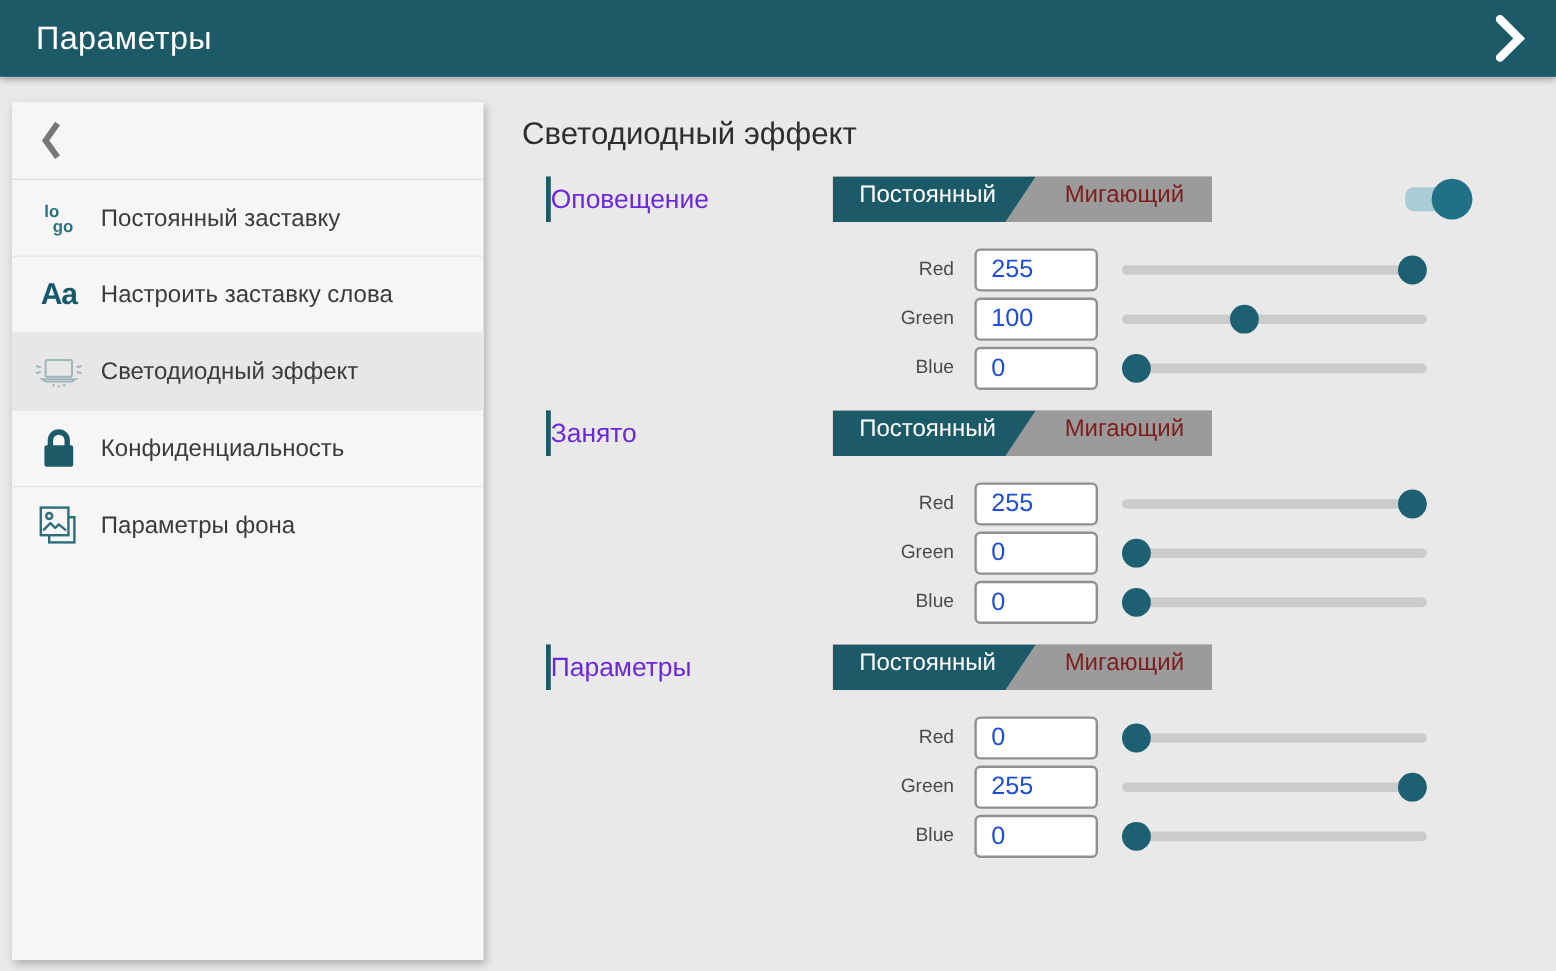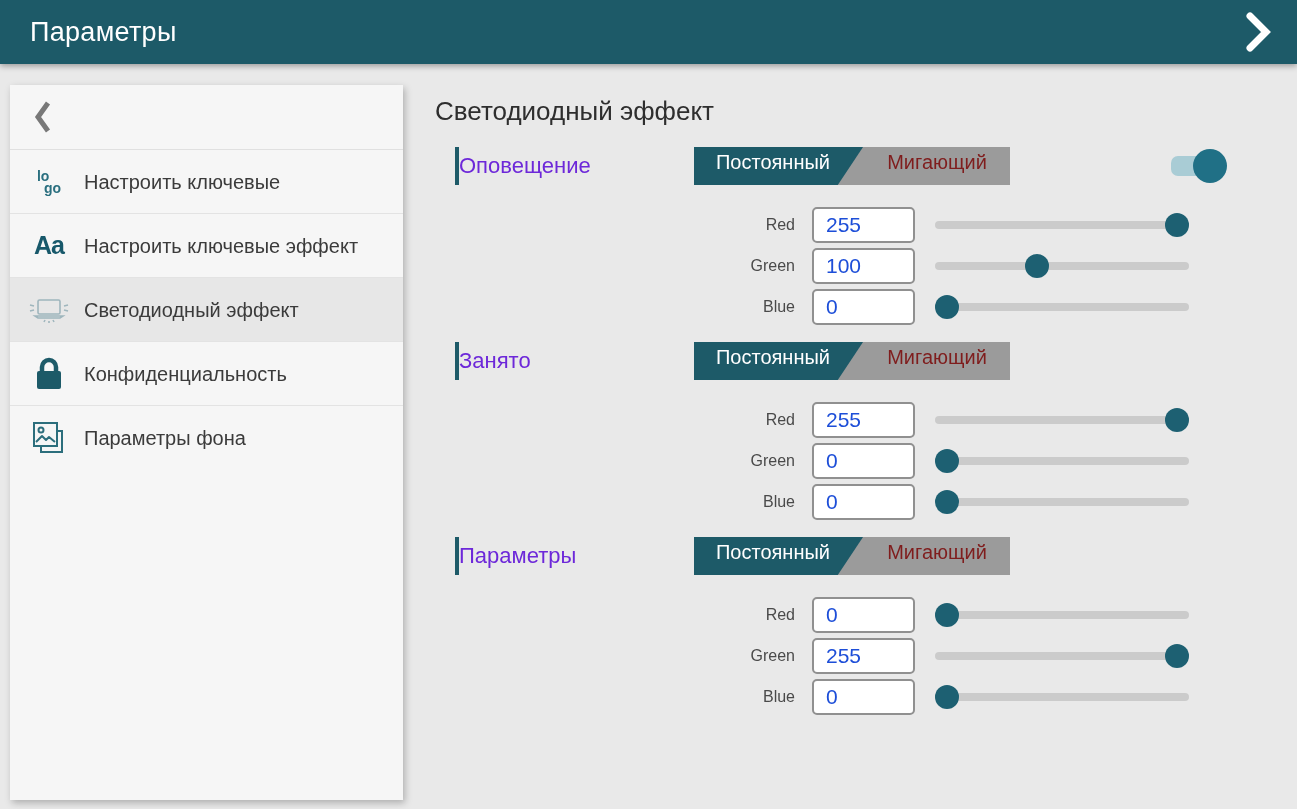--- a/index.html
+++ b/index.html
@@ -104,28 +104,28 @@
     </div>
   </div>
 
   <div class="side-item">
     <div class="side-icon">
       <div class="logo-glyph">
         <div>lo</div>
         <div class="g2">go</div>
       </div>
     </div>
-    <div class="side-label">Настроить ключевые</div>
+    <div class="side-label">Постоянный заставку</div>
   </div>
 
   <div class="side-item">
     <div class="side-icon">
       <span class="aa-glyph">Aa</span>
     </div>
-    <div class="side-label">Настроить ключевые эффект</div>
+    <div class="side-label">Настроить заставку слова</div>
   </div>
 
   <div class="side-item selected">
     <div class="side-icon">
       <svg width="46" height="34" viewBox="0 0 46 34" fill="none" stroke="#9fb6bd" stroke-width="1.6">
         <rect x="12" y="7" width="22" height="14" rx="1.5"></rect>
         <path d="M9 23 h28 l-3 2 h-22 z"></path>
         <line x1="4" y1="12" x2="8" y2="13"></line>
         <line x1="4" y1="18" x2="8" y2="17"></line>
         <line x1="42" y1="12" x2="38" y2="13"></line>

